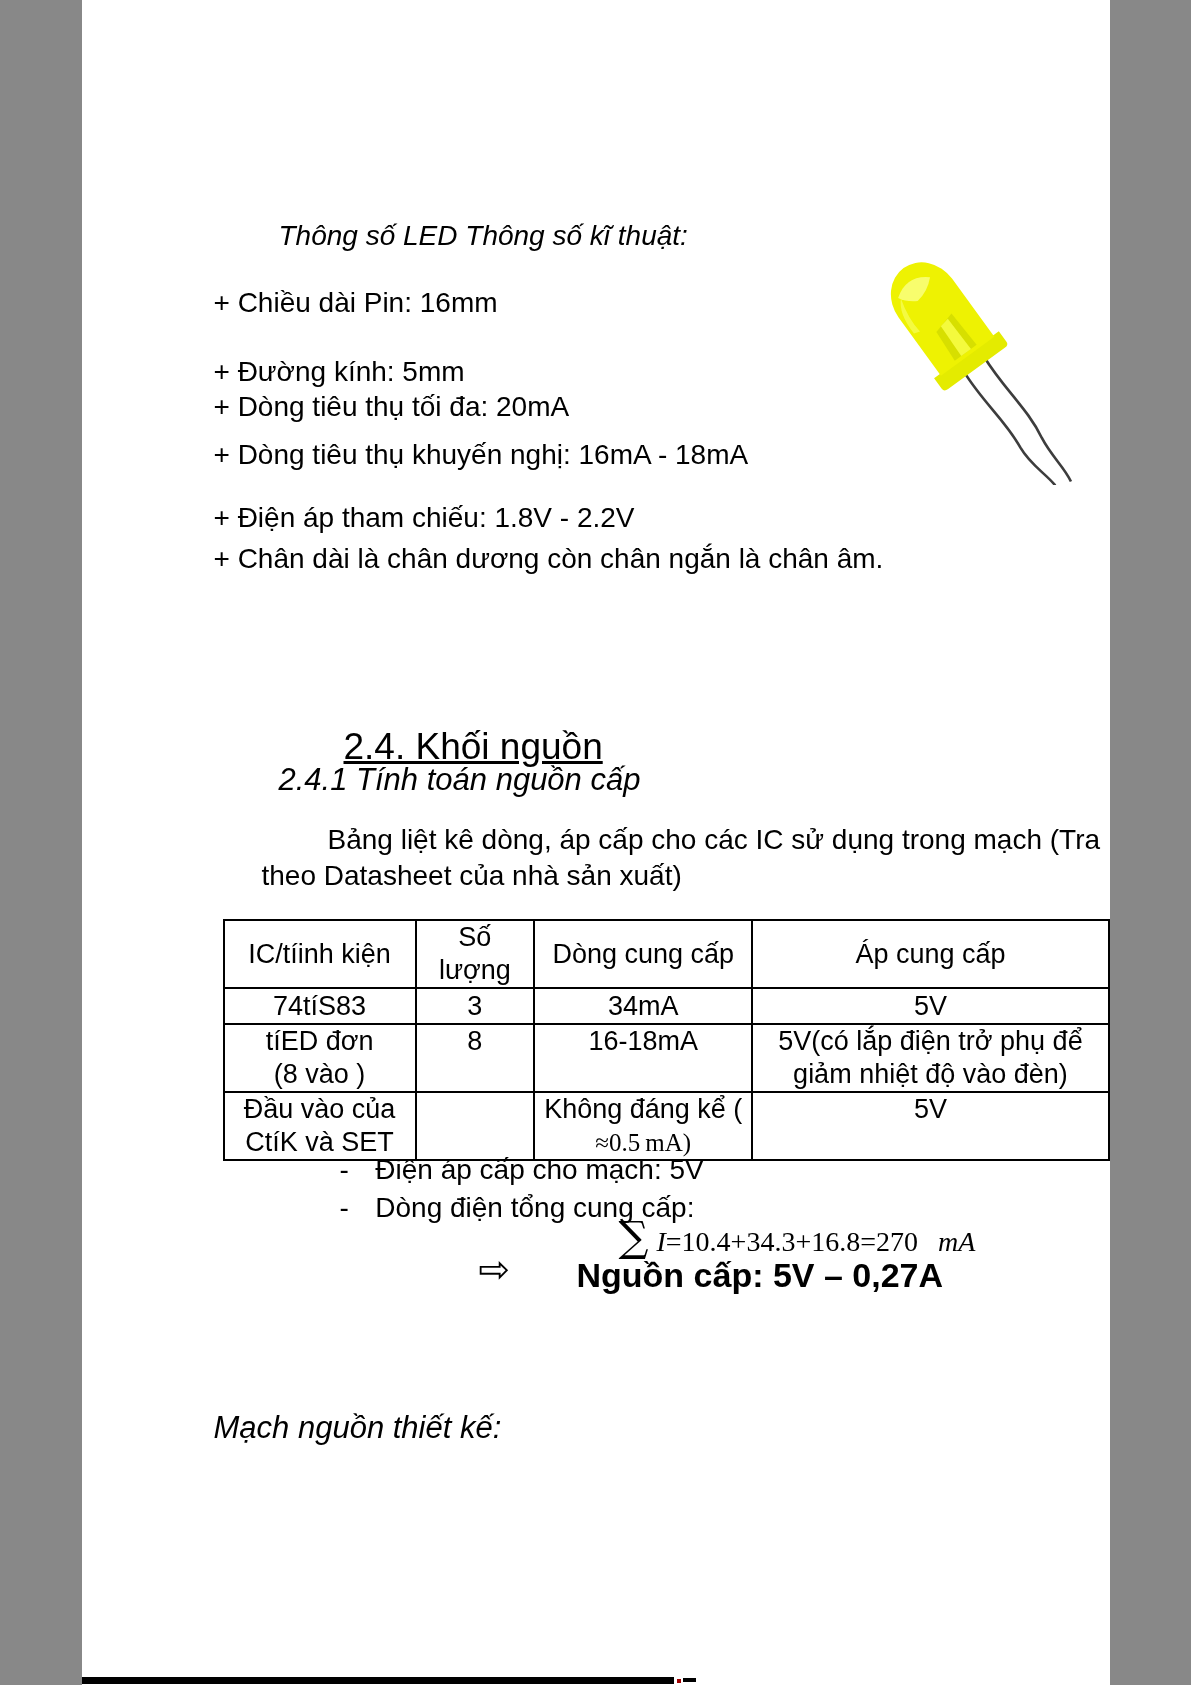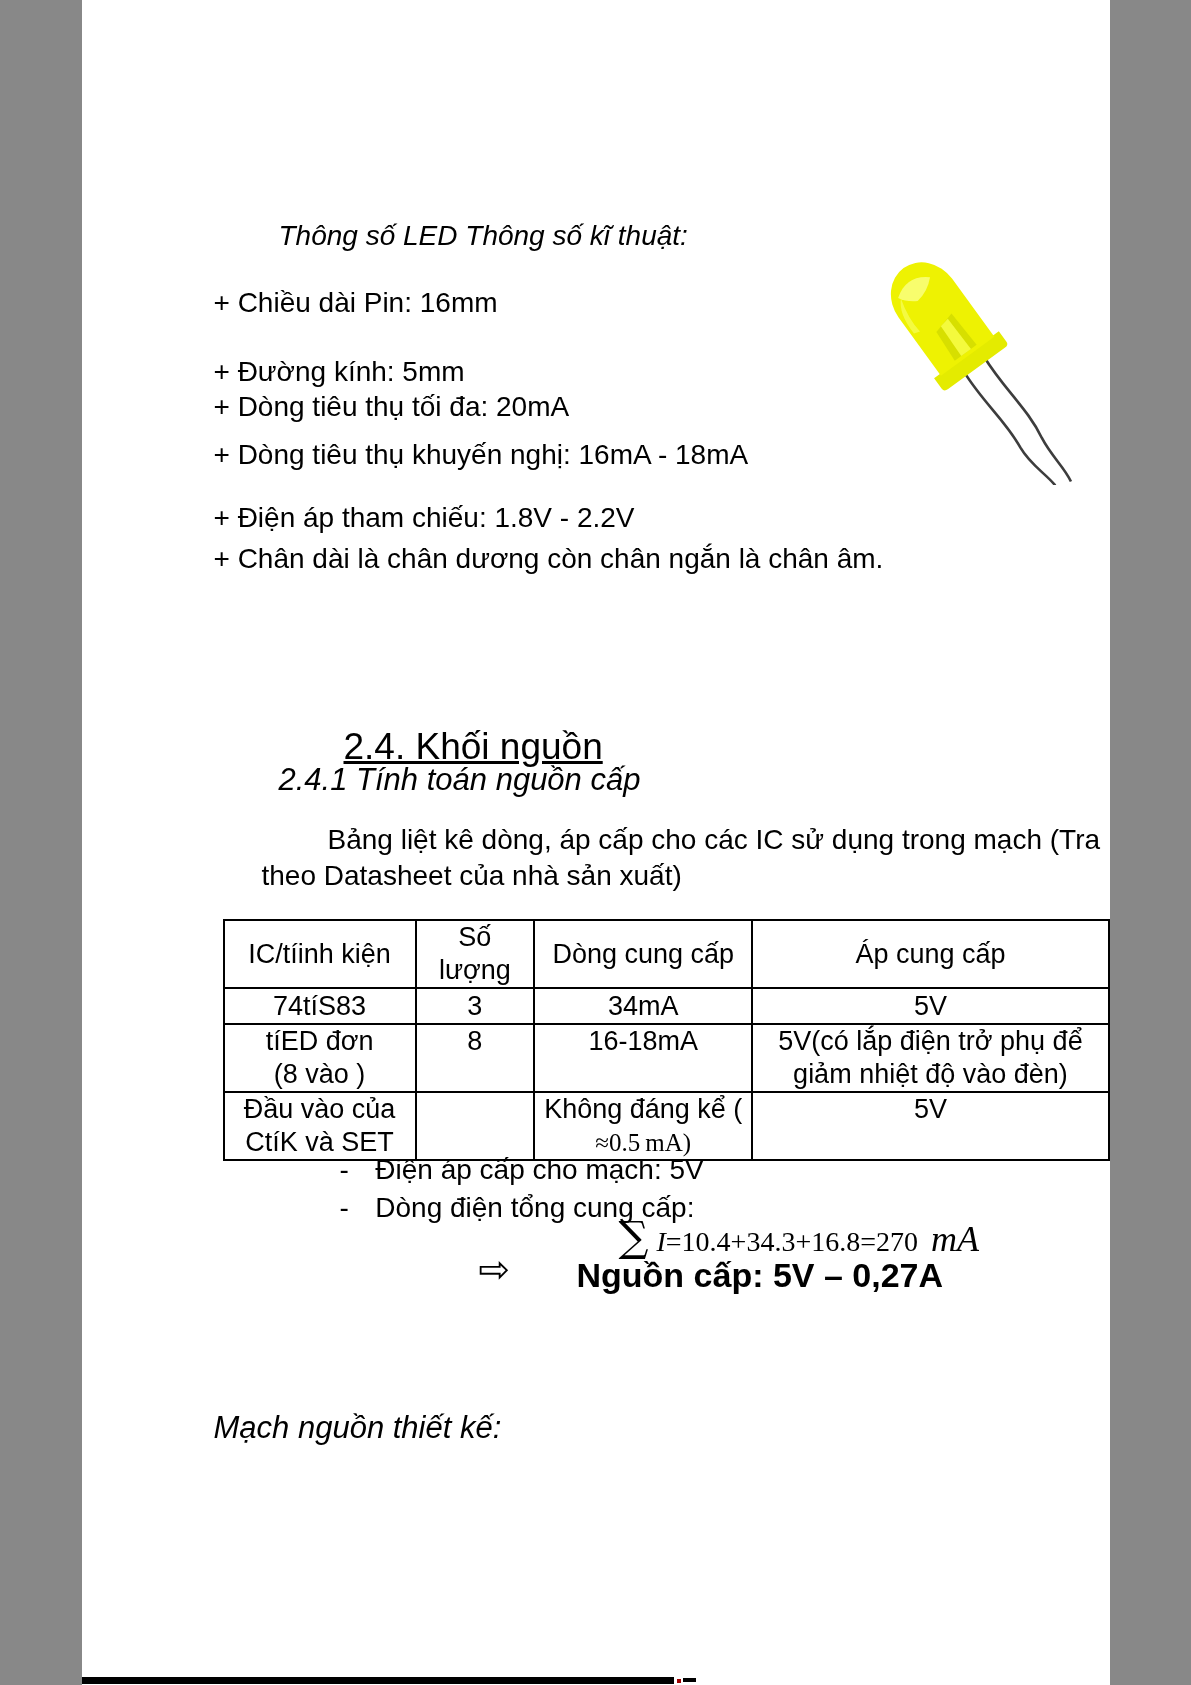--- a/index.html
+++ b/index.html
@@ -25,21 +25,21 @@
   .c1{width:196px}.c2{width:120px}.c3{width:224px}.c4{width:368px}
   .rh1{height:31px}.rh2{height:32px}.rh3{height:36px}.rh4{height:67px}.rh5{height:67px}
   .cell-line{display:block;}
   .math-inline{font-family:"Liberation Serif",serif;font-size:25px;}
   .note-dash{font-size:28px;}
   .note-text{font-size:28px;white-space:nowrap;}
   .formula{left:537px;top:1216px;display:flex;align-items:baseline;white-space:nowrap;}
   .f-sigma{font-family:"DejaVu Serif",serif;font-size:42px;line-height:1;margin-right:8px;}
   .f-var{font-family:"Liberation Serif",serif;font-style:italic;font-size:28px;}
   .f-body{font-family:"Liberation Serif",serif;font-size:28px;}
-  .f-unit{font-family:"Liberation Serif",serif;font-style:italic;font-size:36px;margin-left:13px;}
+  .f-unit{font-family:"Liberation Serif",serif;font-style:italic;font-size:28px;margin-left:20px;}
   .concl-arrow{left:397px;top:1250px;font-family:"DejaVu Sans",sans-serif;font-size:38px;line-height:1;}
   .concl-text{left:495px;top:1256px;font-size:34px;font-weight:bold;white-space:nowrap;}
   .design-caption{left:132px;top:1410px;font-size:31px;font-style:italic;white-space:nowrap;}
   .bottom-bar{left:0;top:1677px;width:592px;height:7px;background:#000;}
   .bottom-dot{left:595px;top:1679px;width:4px;height:4px;background:#a00000;}
   .bottom-dash{left:601px;top:1678px;width:13px;height:4px;background:#000;}
   .led-figure{left:763px;top:250px;width:245px;height:235px;}
 </style>
 </head>
 <body>

